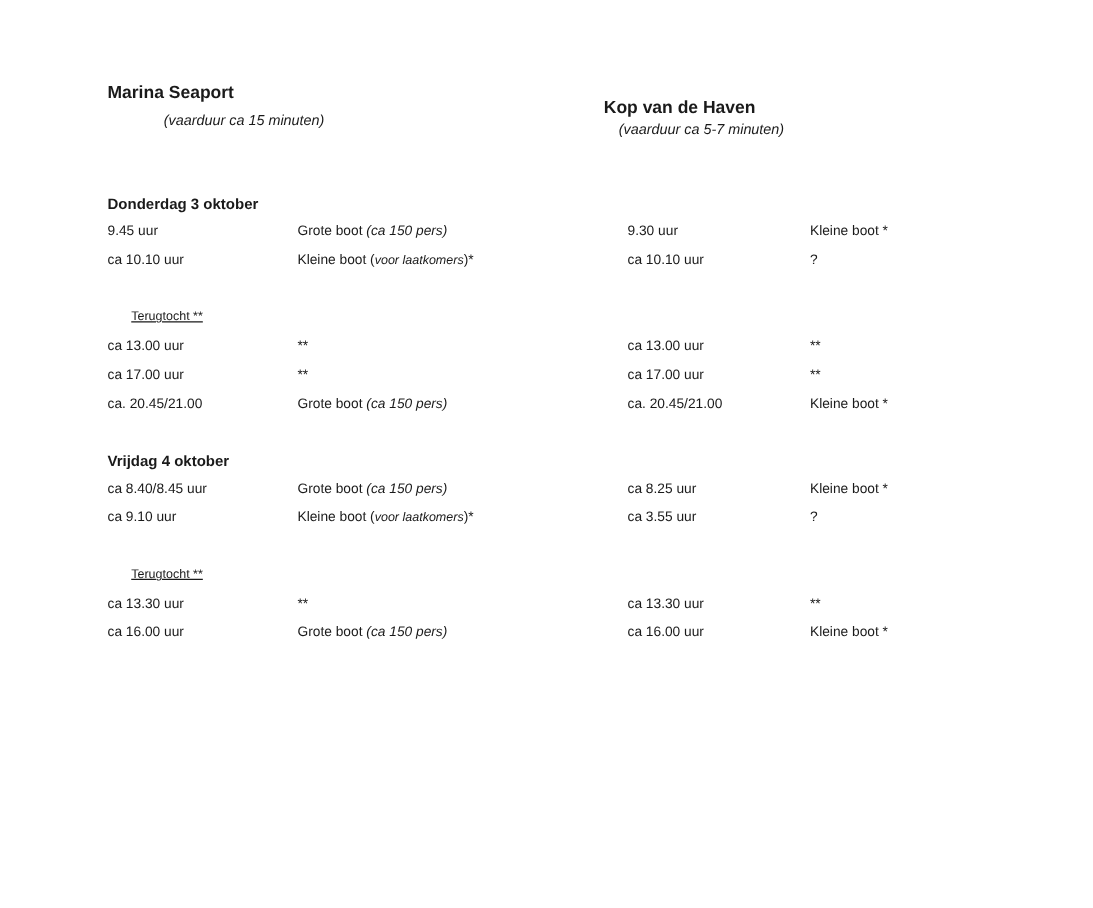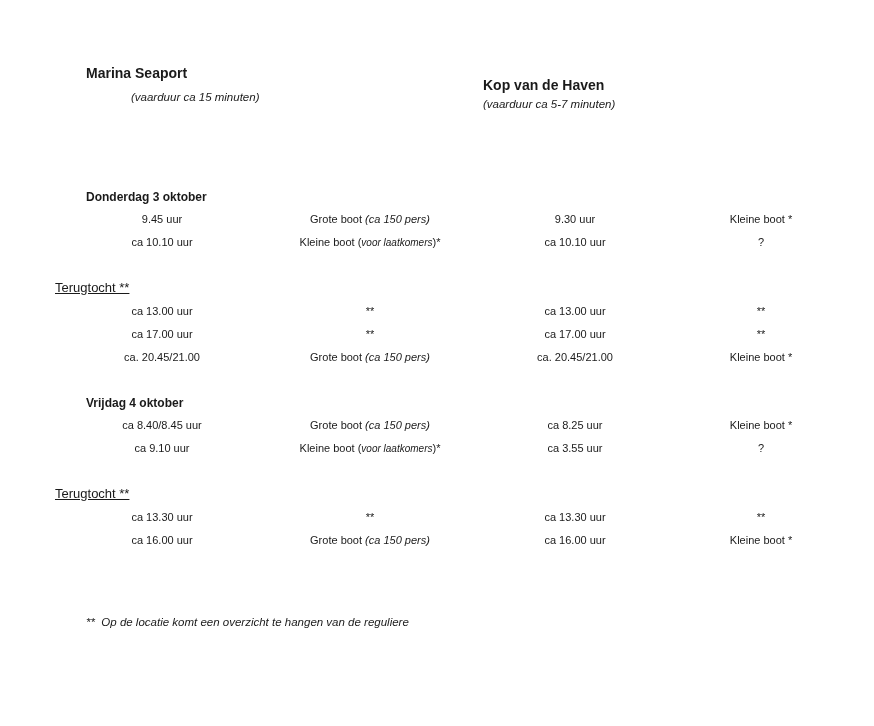--- a/index.html
+++ b/index.html
@@ -34,40 +34,39 @@
     left: 0;
     width: 874px;
     font-size: 11px;
   }
   .day-heading {
     padding-left: 86px;
     height: 22px;
     font-size: 12px;
     font-weight: bold;
     line-height: 15px;
-    margin-top: 34px;
   }
   .day-heading.second { margin-top: 23px; }
   .return-heading {
-    padding-left: 55px;
+    padding-left: 105px;
     height: 24px;
     margin-top: 22px;
     line-height: 15px;
-    font-size: 13px;
+    font-size: 10px;
   }
   .row {
     display: grid;
     grid-template-columns: 152px 264px 146px auto;
     padding-left: 86px;
     height: 23px;
     line-height: 15px;
     font-size: 11px;
     align-items: start;
   }
-  .row .cell { display: block; white-space: pre; text-align: center; }
+  .row .cell { display: block; white-space: pre; }
   .sm-it { font-size: 10px; font-style: italic; }
 
   
   .footnotes {
     position: absolute;
     left: 86px;
     top: 566px;
     font-size: 11.5px;
     font-style: italic;
     line-height: 22.7px;
@@ -78,21 +77,21 @@
 <body>
 
 <div class="doc">
 
   <div class="abs" style="left:86px; top:66px;">
     <div class="loc-title">Marina Seaport</div>
     <div class="loc-dur" style="margin-top:10px;margin-left:45px;">(vaarduur ca 15 minuten)</div>
   </div>
   <div class="abs" style="left:483px; top:78px;">
     <div class="loc-title">Kop van de Haven</div>
-    <div class="loc-dur" style="margin-top:5px;">(vaarduur ca 5-7 minuten)</div>
+    <div class="loc-dur" style="margin-top:5px;margin-left:12px;">(vaarduur ca 5-7 minuten)</div>
   </div>
 
   <div class="schedule">
 
     <div class="day-heading">Donderdag 3 oktober</div>
 
     <div class="row">
       <span class="cell">9.45 uur</span>
       <span class="cell"><span>Grote boot </span><span class="sm-it"></span><span></span><span class="it">(ca 150 pers)</span></span>
       <span class="cell">9.30 uur</span>
@@ -157,18 +156,17 @@
     <div class="row">
       <span class="cell">ca 16.00 uur</span>
       <span class="cell"><span>Grote boot </span><span class="it">(ca 150 pers)</span></span>
       <span class="cell">ca 16.00 uur</span>
       <span class="cell">Kleine boot *</span>
     </div>
 
   </div>
 
   <div class="footnotes">
-    <div>**  Op de locatie komt een overzicht te hangen van de reguliere</div>
     
     
   </div>
 
 </div>
 
 </body></html>

